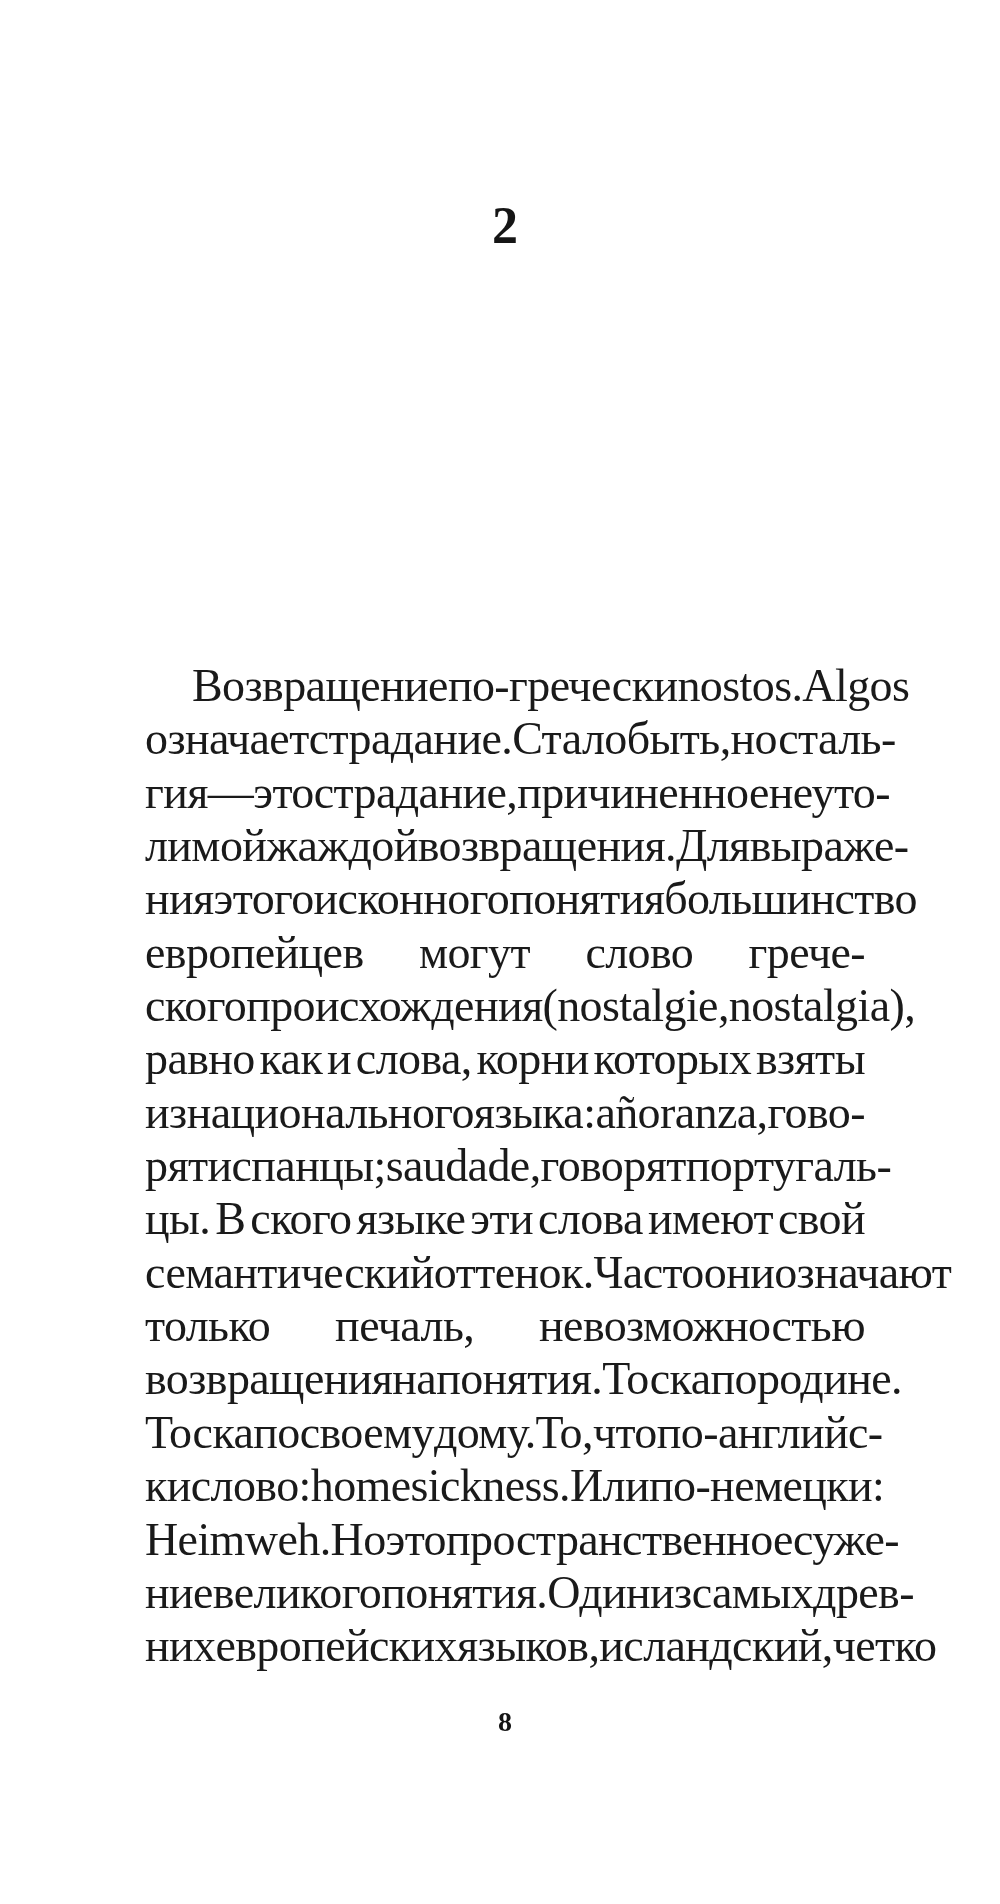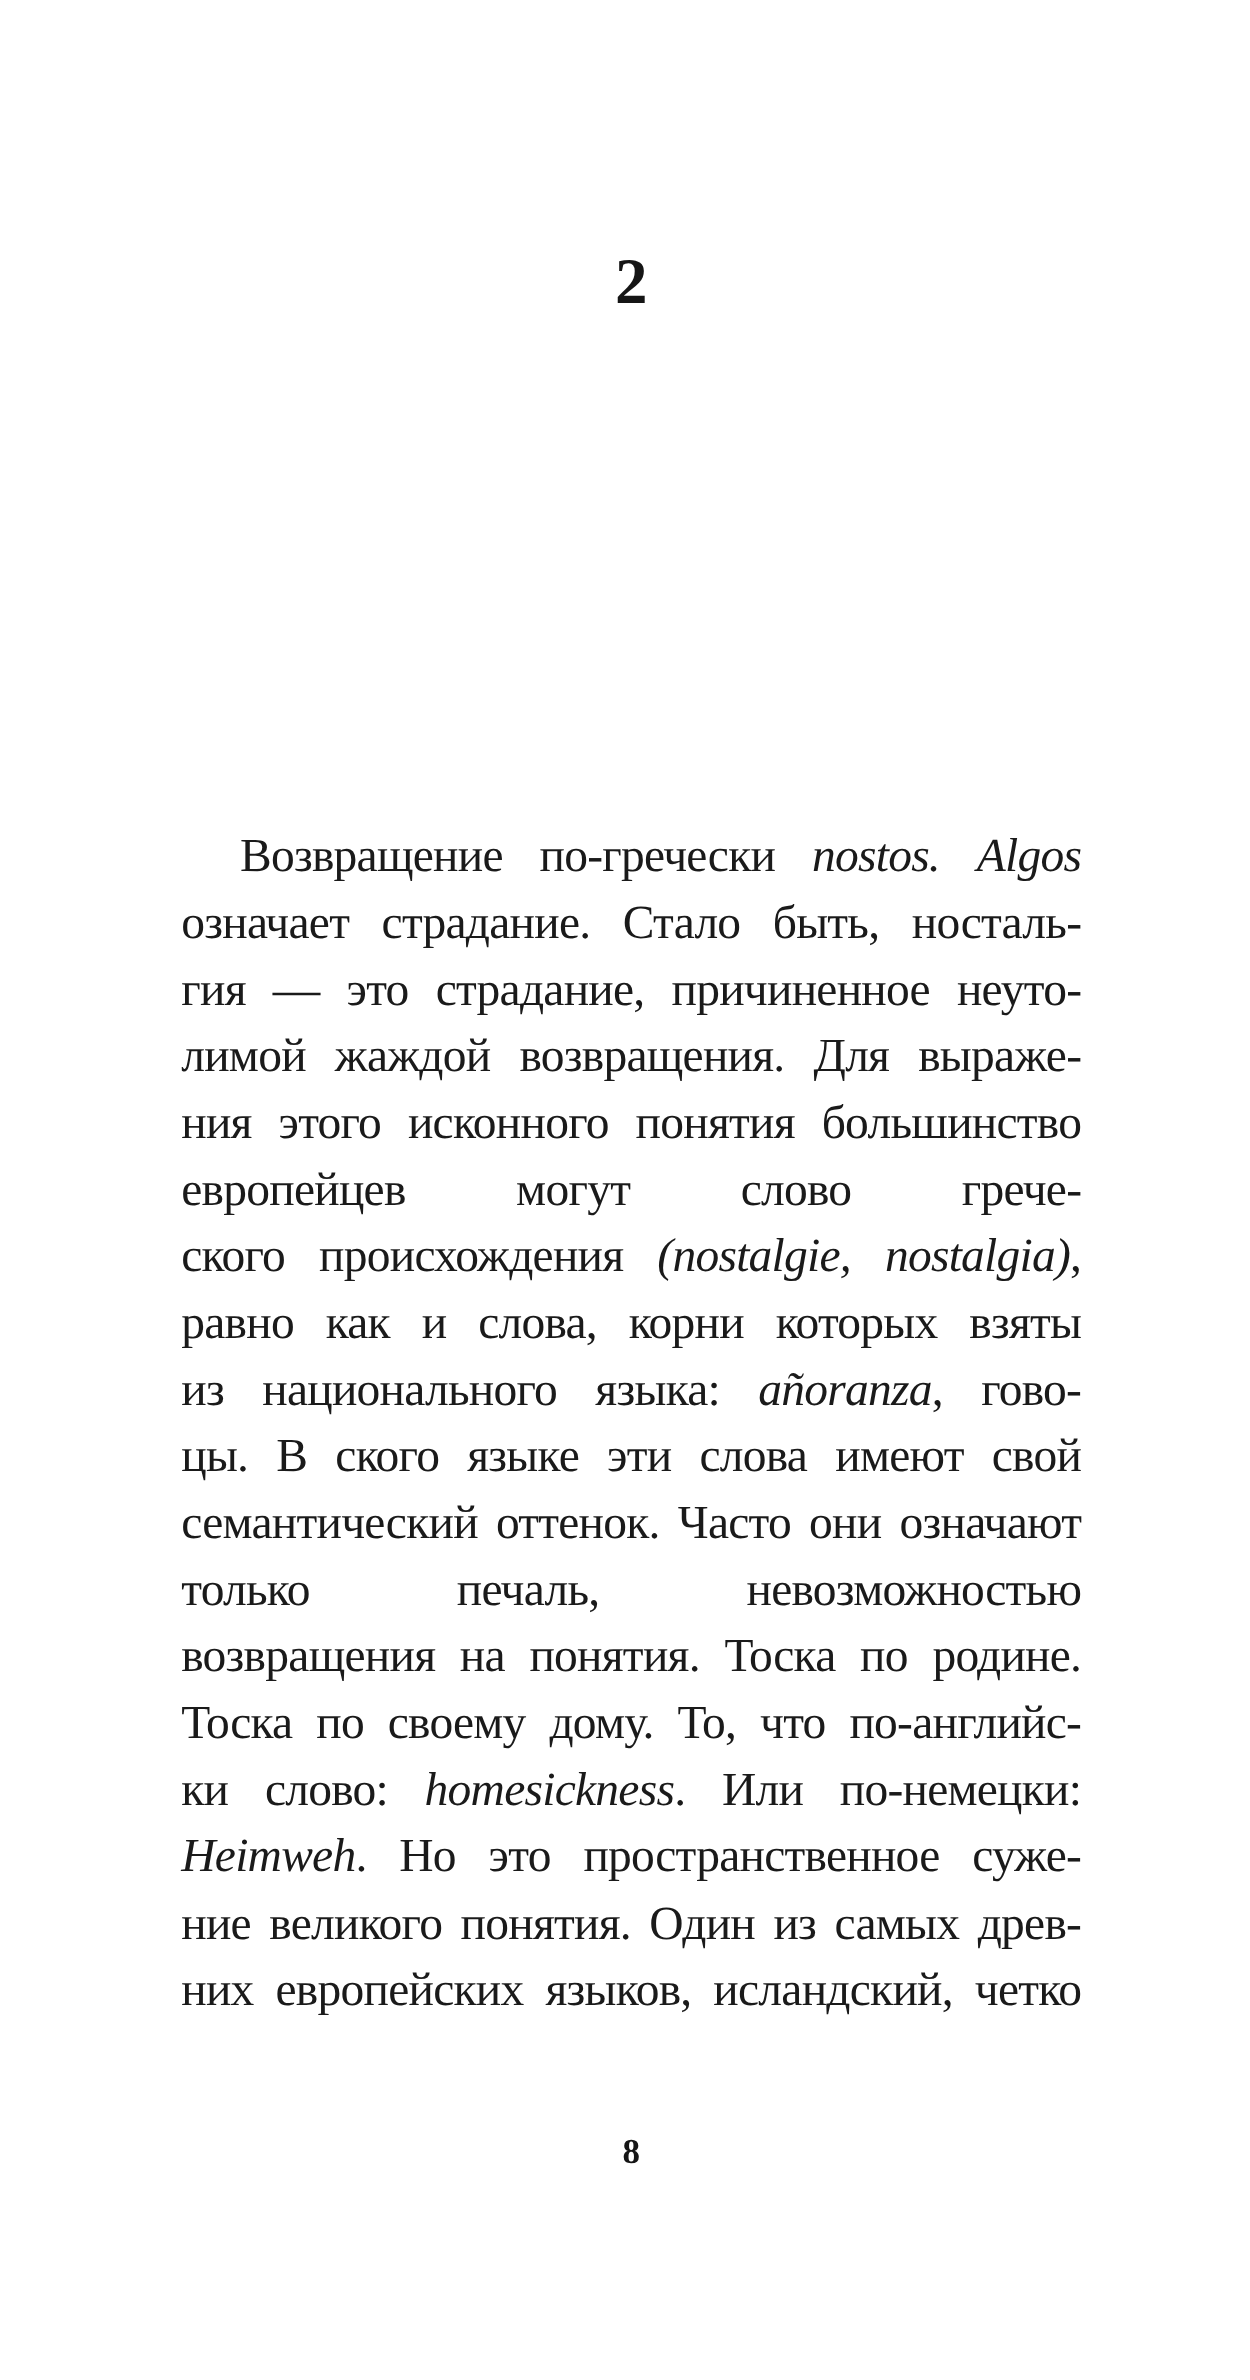--- a/index.html
+++ b/index.html
@@ -28,37 +28,36 @@
     }
     .text-column {
       position: absolute;
       left: 145px;
       top: 659px;
       width: 720px;
     }
     .line {
       display: block;
       height: 53.35px;
-      font-size: 38px;
+      font-size: 46px;
       line-height: 53.35px;
       text-align: justify;
       text-align-last: justify;
       white-space: nowrap;
       letter-spacing: -0.6px;
       word-spacing: 0px;
       transform-origin: left center;
     }
     .line.indent {
       padding-left: 47px;
     }
     .line .seg {
       white-space: pre;
     }
     .line .seg.it {
-      font-style: italic;
     }
     .line-inner {
       display: flex;
       justify-content: space-between;
       width: 100%;
     }
     .page-number {
       position: absolute;
       top: 1700px;
       left: 0;
@@ -152,20 +151,29 @@
       <div class="line-inner">
         <span class="word"><span class="seg">из</span></span>
         <span class="word"><span class="seg">национального</span></span>
         <span class="word"><span class="seg">языка:</span></span>
         <span class="word"><span class="seg it">añoranza</span><span class="seg">,</span></span>
         <span class="word"><span class="seg">гово-</span></span>
       </div>
     </div>
     <div class="line">
       <div class="line-inner">
+        <span class="word"><span class="seg">рят</span></span>
+        <span class="word"><span class="seg">испанцы;</span></span>
+        <span class="word"><span class="seg it">saudade</span><span class="seg">,</span></span>
+        <span class="word"><span class="seg">говорят</span></span>
+        <span class="word"><span class="seg">португаль-</span></span>
+      </div>
+    </div>
+    <div class="line">
+      <div class="line-inner">
         <span class="word"><span class="seg">цы.</span></span>
         <span class="word"><span class="seg">В</span></span>
         <span class="word"><span class="seg">ского</span></span>
         <span class="word"><span class="seg">языке</span></span>
         <span class="word"><span class="seg">эти</span></span>
         <span class="word"><span class="seg">слова</span></span>
         <span class="word"><span class="seg">имеют</span></span>
         <span class="word"><span class="seg">свой</span></span>
       </div>
     </div>

